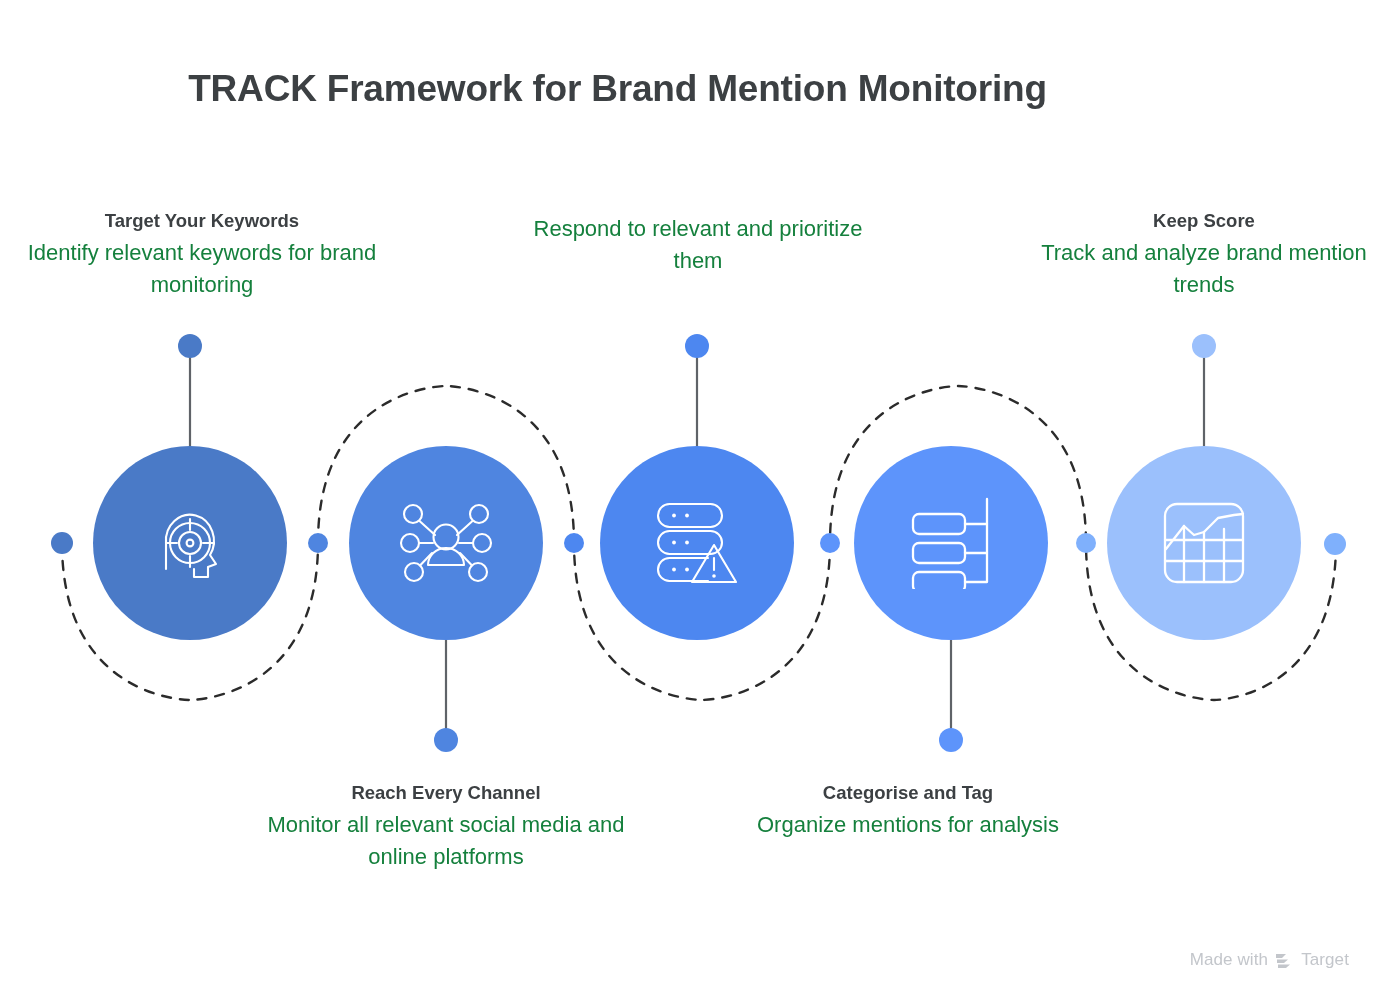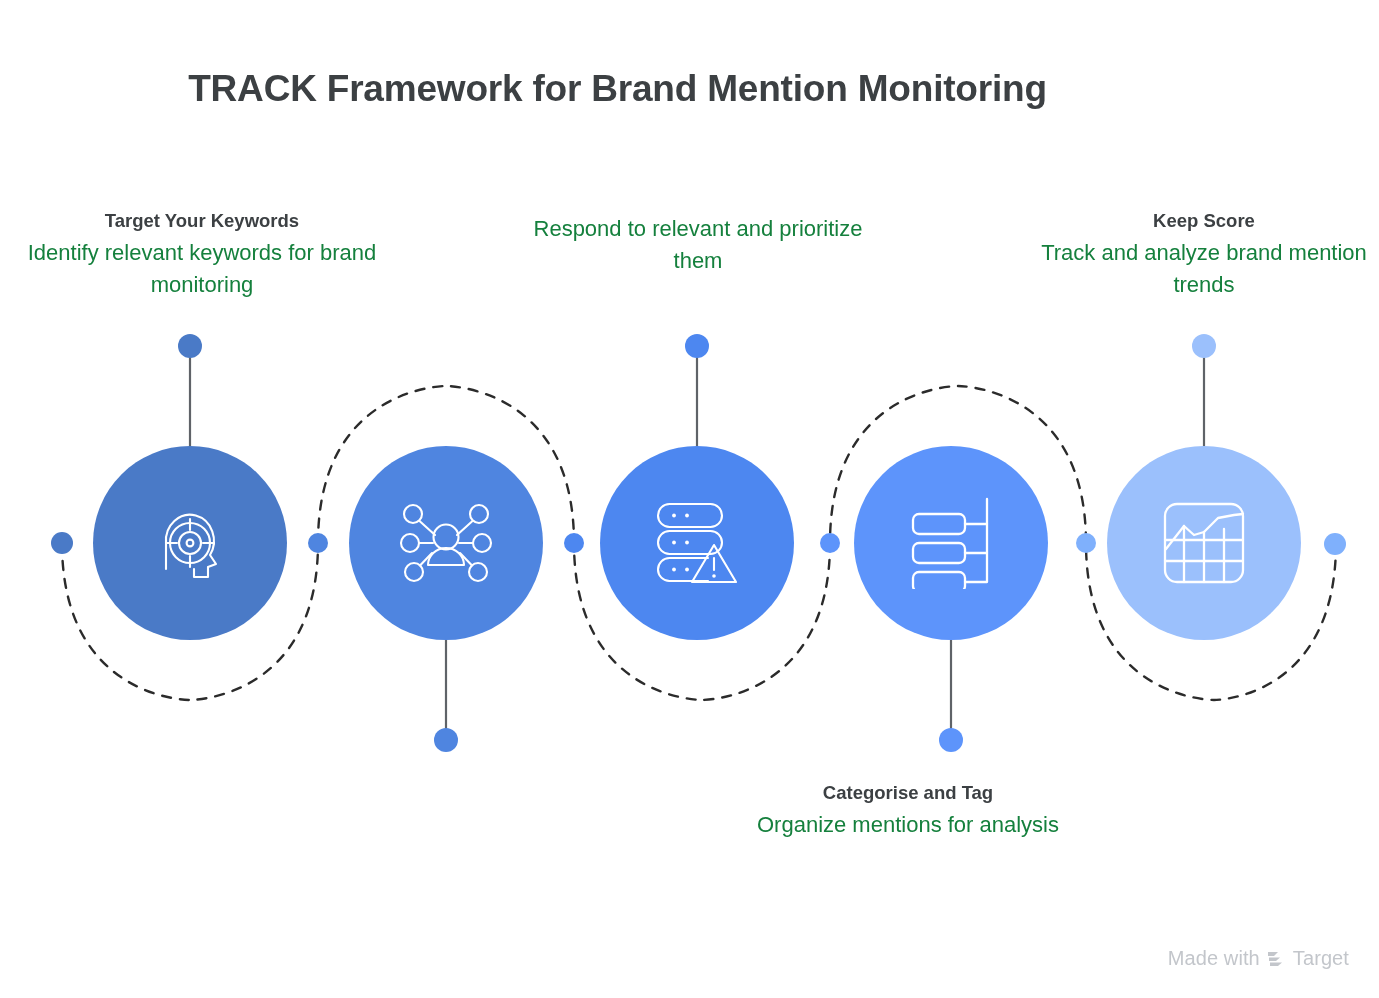--- a/index.html
+++ b/index.html
@@ -92,21 +92,21 @@
 
   
   #watermark {
     position: absolute;
     right: 30px;
     bottom: 28px;
     display: flex;
     align-items: center;
     gap: 7px;
     color: #c3c6cb;
-    font-size: 20px;
+    font-size: 17px;
     font-weight: 500;
     letter-spacing: 0.1px;
   }
   #watermark svg { display:block; }
 </style>
 </head>
 <body>
 
 <div id="stage">
 
@@ -176,20 +176,24 @@
           <path d="M74.5 26 L59 40"></path>
           <path d="M21 48 L35 48"></path>
           <path d="M75 48 L61 48"></path>
           <path d="M22 70.5 L34 58"></path>
           <path d="M74 70.5 L62 58"></path>
         </svg>
       </span>
     </div>
     <div class="stem-dot" style="top:185px; background:#4f85e0;"></div>
   </div>
+  <div class="caption" style="left:266px; top:781px; width:360px;">
+    <div class="c-title">Reach Every Channel</div>
+    <div class="c-desc">Monitor all relevant social media and online platforms</div>
+  </div>
 
   <div class="node" style="left:697px; top:543px;">
     <div class="circle" style="background:#4d87f0;">
       <span>
         <svg width="94" height="94" viewBox="0 0 94 94" fill="none" stroke="#ffffff" stroke-width="2.1" stroke-linecap="round" stroke-linejoin="round">
           <rect x="8" y="8" width="64" height="23" rx="11.5"></rect>
           <rect x="8" y="35" width="64" height="23" rx="11.5"></rect>
           <path d="M19.5 85 A11.5 11.5 0 0 1 19.5 62 L58 62"></path>
           <path d="M58 85 L19.5 85"></path>
           <circle cx="24" cy="19.5" r="1.9" fill="#ffffff" stroke="none"></circle>

